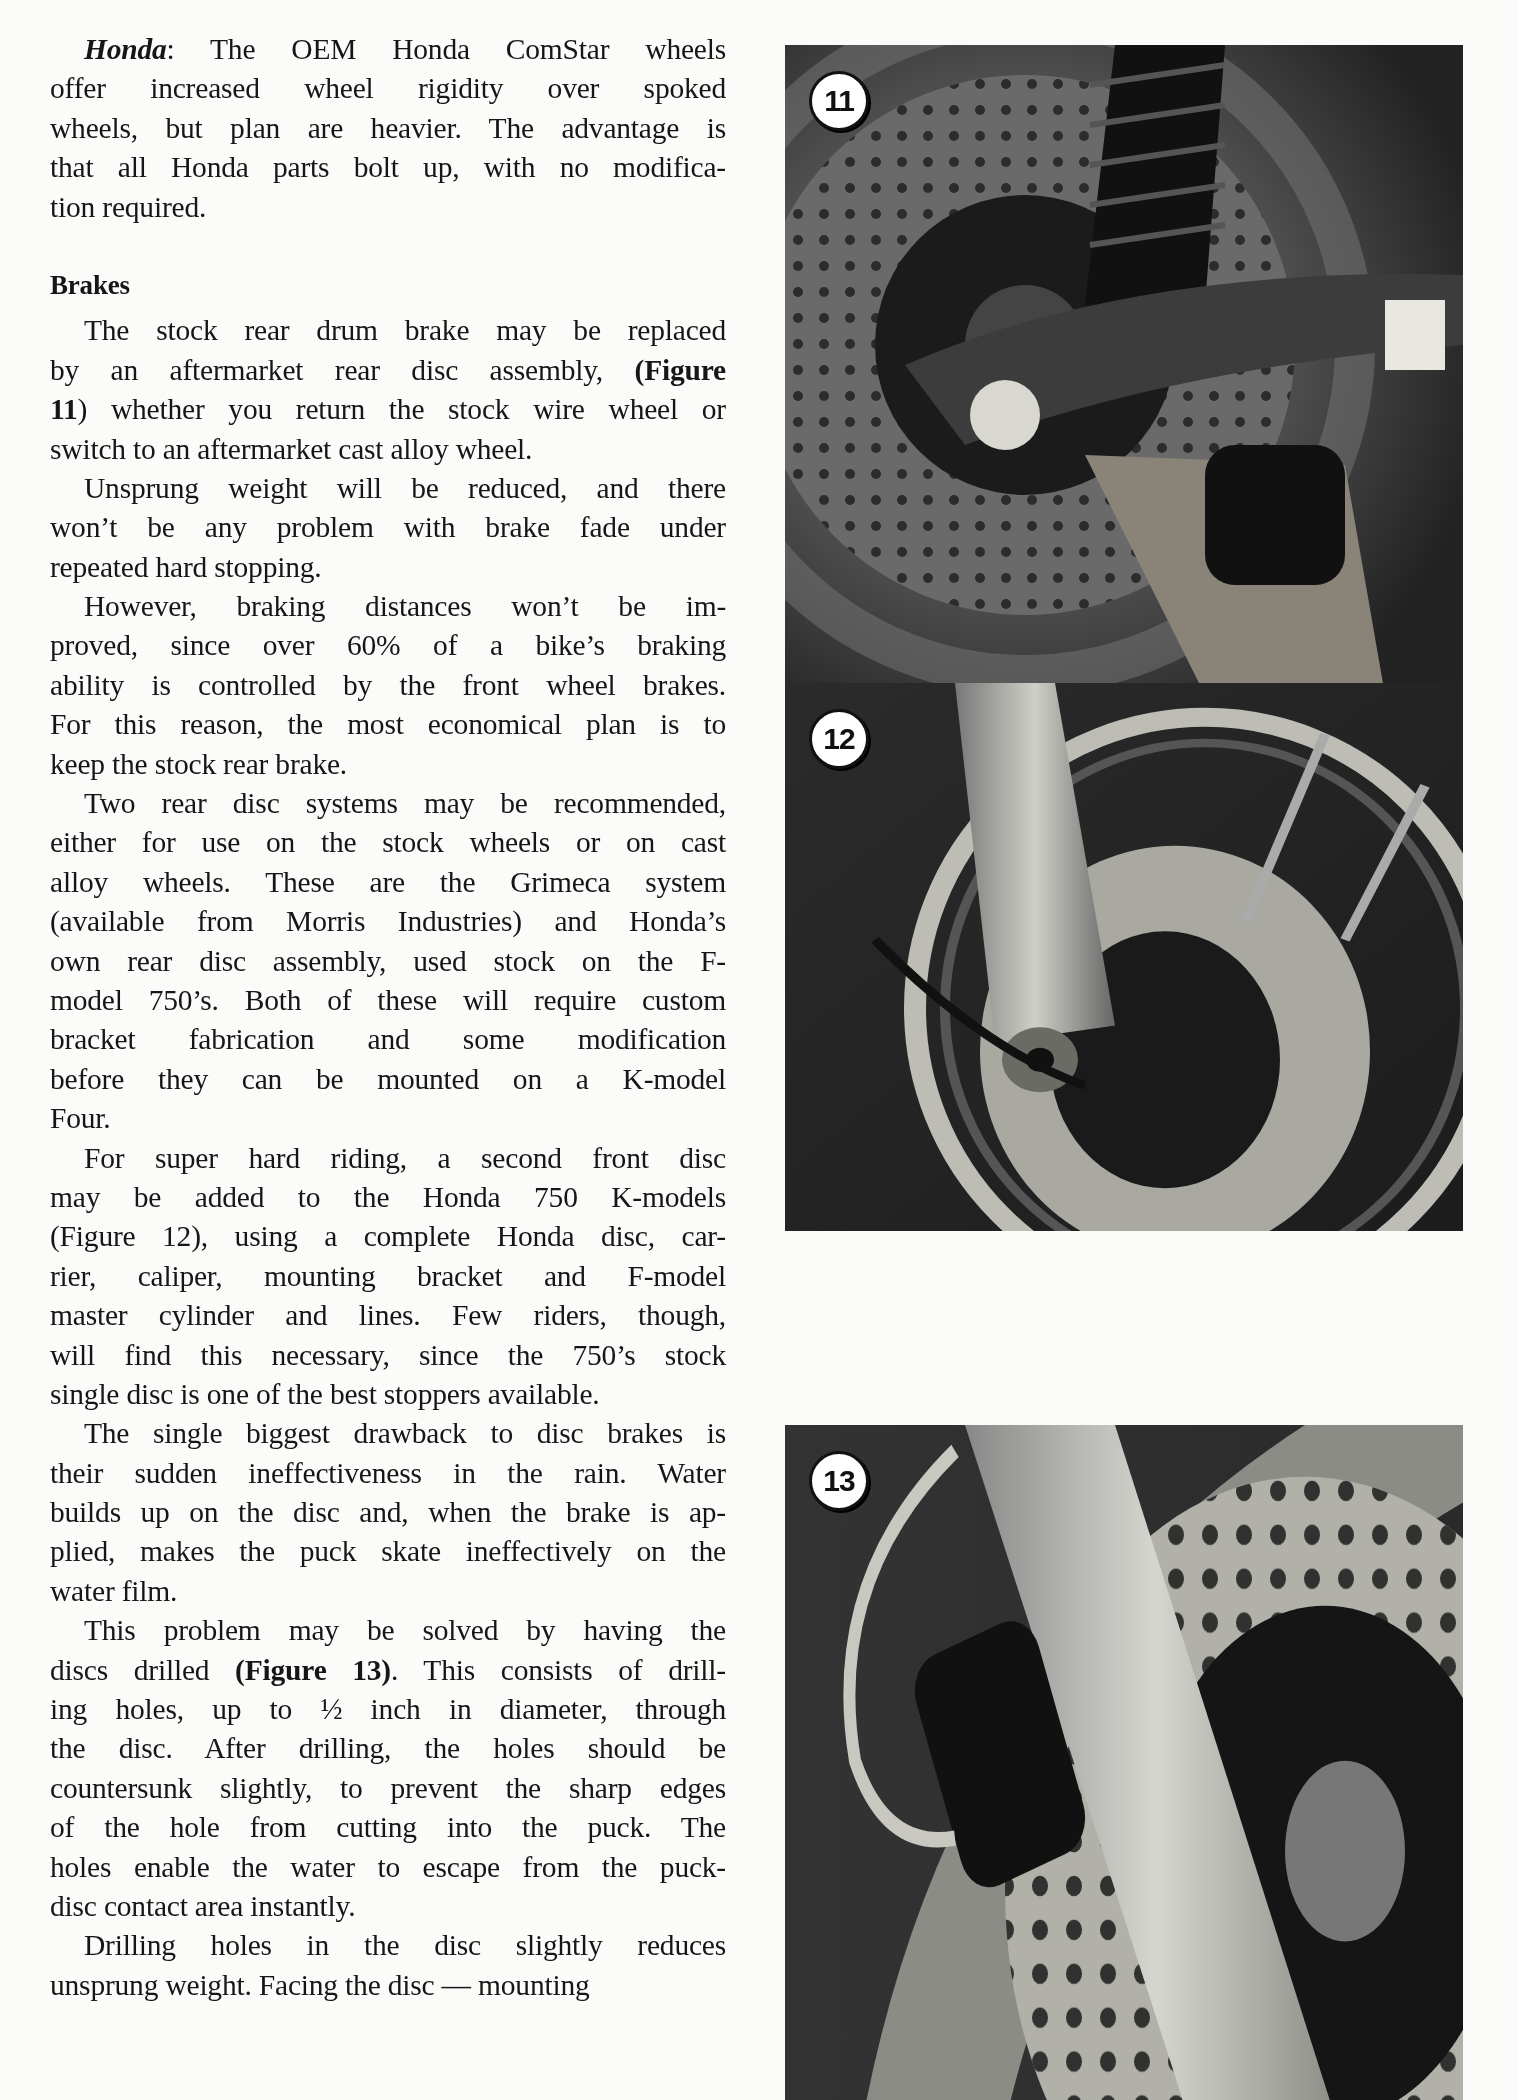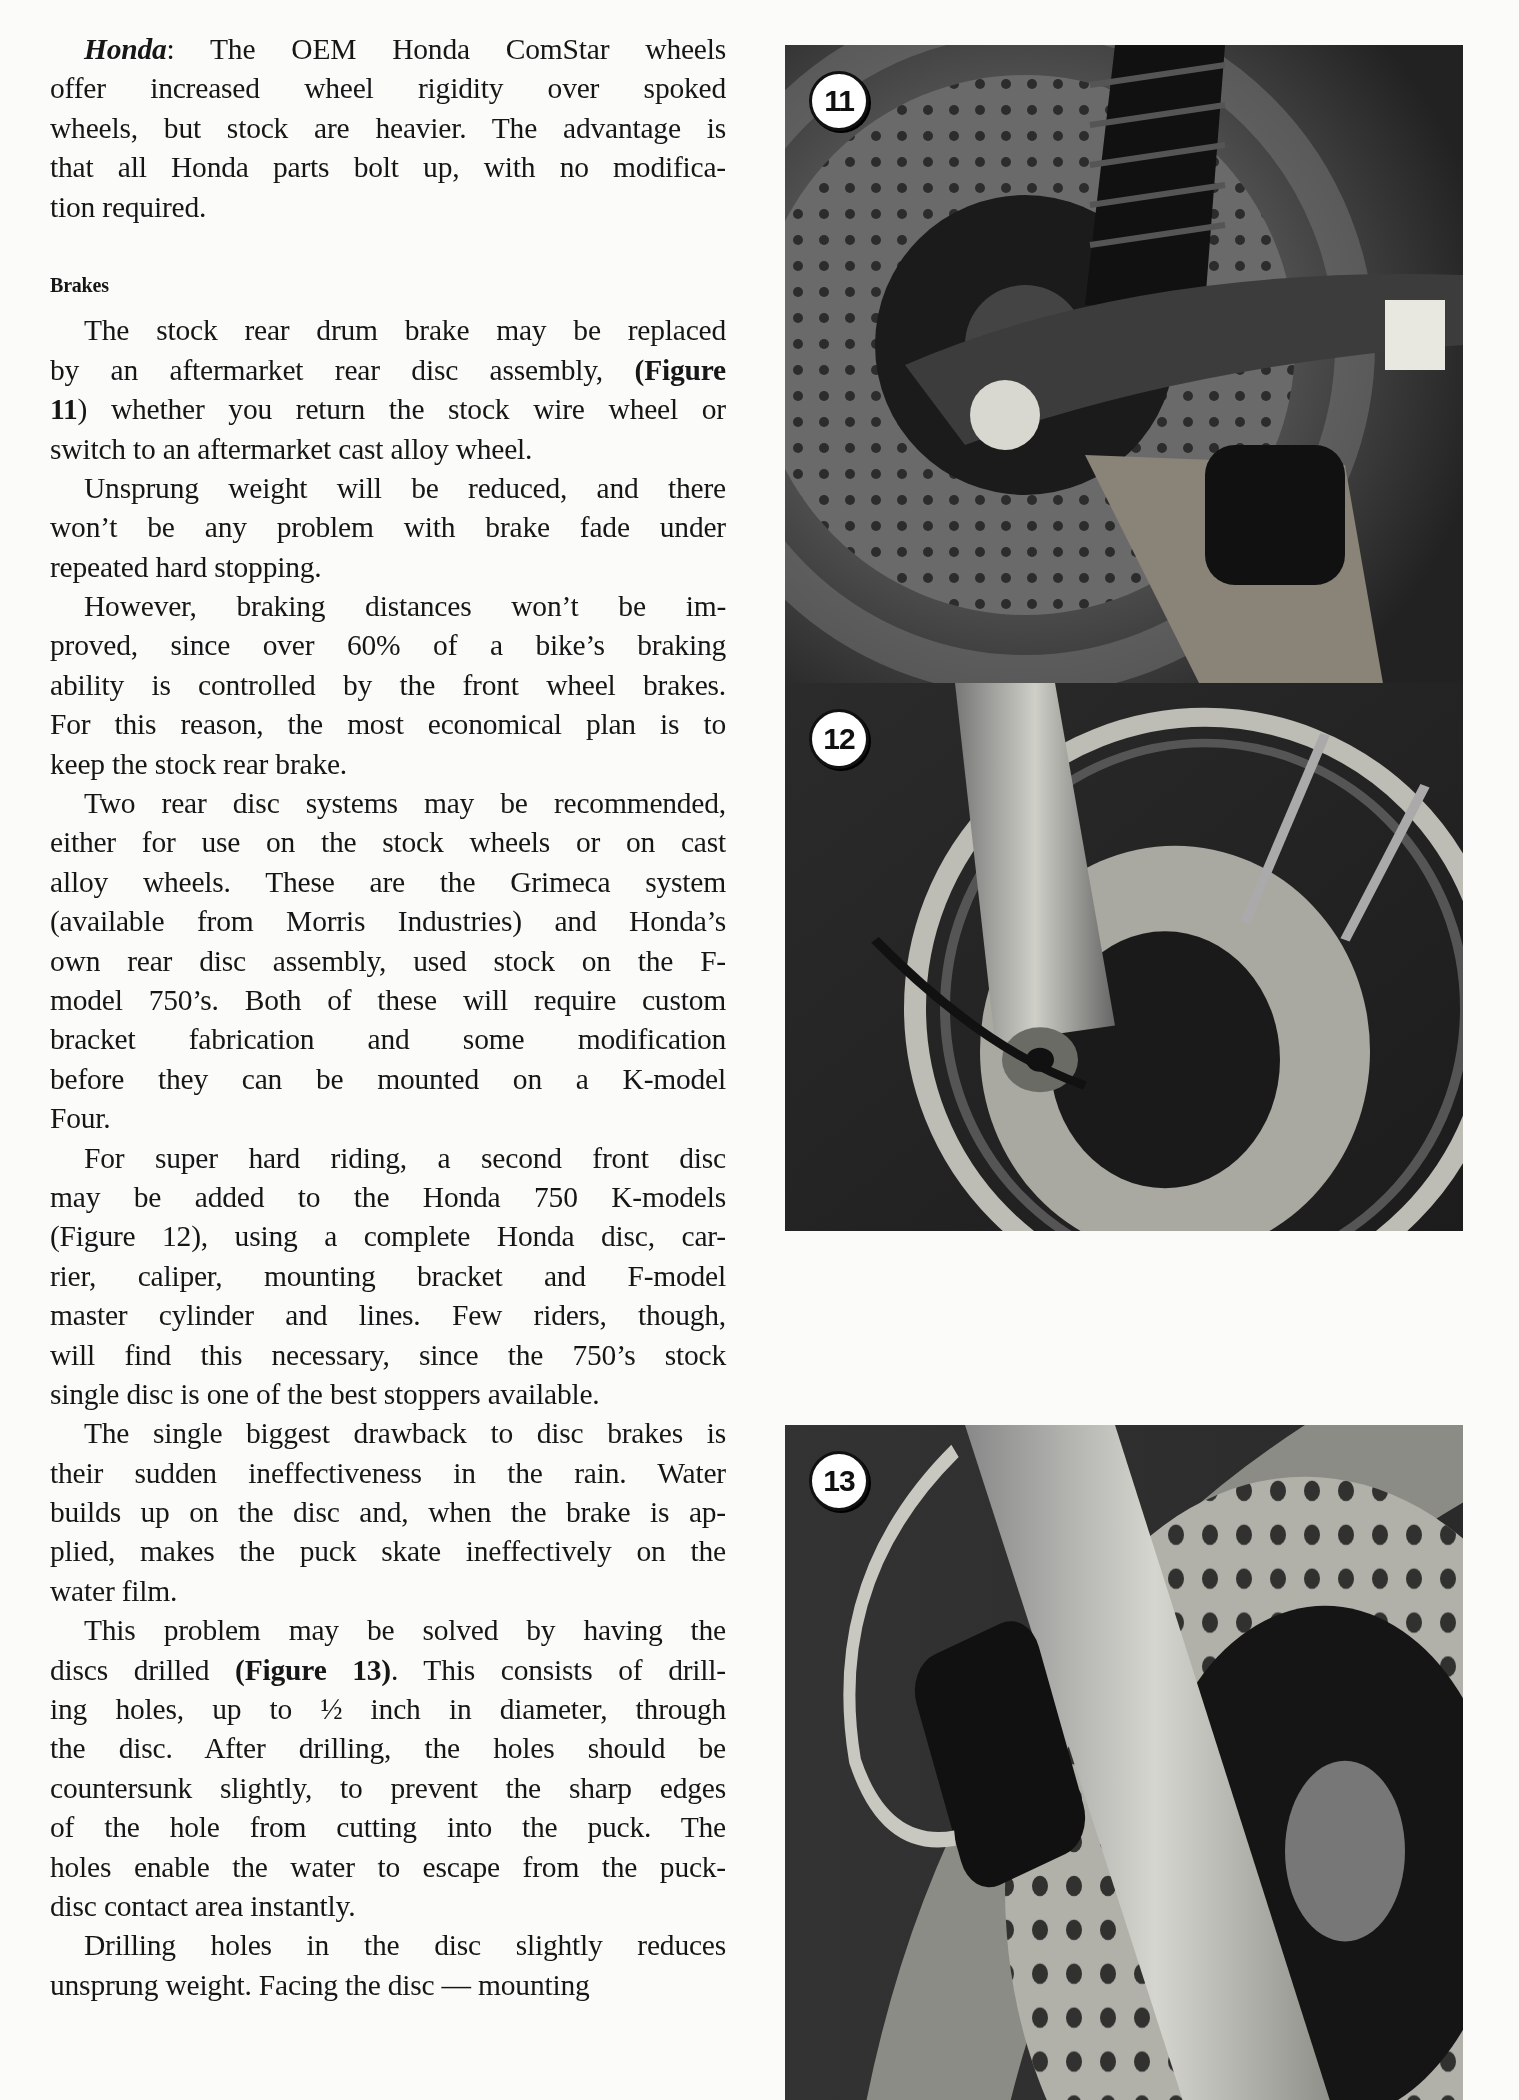--- a/index.html
+++ b/index.html
@@ -14,21 +14,21 @@
     font-size:29.5px; line-height:39.4px;
     letter-spacing:-0.2px;
   }
   .ln {
     display:block; height:39.4px; white-space:nowrap;
     text-align:justify; text-align-last:justify;
     transform-origin:left center;
   }
   .ln.last { text-align:left; text-align-last:left; }
   .ln.ind { padding-left:34px; }
-  .heading { font-weight:bold; font-size:20px; margin-top:39px; margin-bottom:6px; display:block; height:39.4px; }
+  .heading { font-weight:bold; font-size:27px; margin-top:39px; margin-bottom:6px; display:block; height:39.4px; }
   b, .b { font-weight:bold;margin-top:33px; }
   i { font-style:italic; font-weight:bold; }
 
   .photo {
     position:absolute; left:785px; width:678px;
     background:#2a2a2a; overflow:hidden;
   }
   .photo svg { display:block; width:100%; height:100%; }
   .fig-badge {
     position:absolute; left:24px; top:26px;
@@ -41,21 +41,21 @@
   }
 </style>
 </head>
 <body>
 
 <div class="col">
 
   <div>
     <span class="ln ind"><i>Honda</i><span>: The OEM Honda ComStar wheels</span></span>
     <span class="ln">offer increased wheel rigidity over spoked</span>
-    <span class="ln">wheels, but stock are heavier. The advantage is</span>
+    <span class="ln">wheels, but plan are heavier. The advantage is</span>
     <span class="ln">that all Honda parts bolt up, with no modifica-</span>
     <span class="ln last">tion required.</span>
   </div>
 
   <span class="heading">Brakes</span>
 
   <div id="paras">
       <div>
         <span class="ln ind">The stock rear drum brake may be replaced</span>
         <span class="ln"><span>by an aftermarket rear disc assembly, </span><b style="font-weight: bold;">(Figure</b></span>

